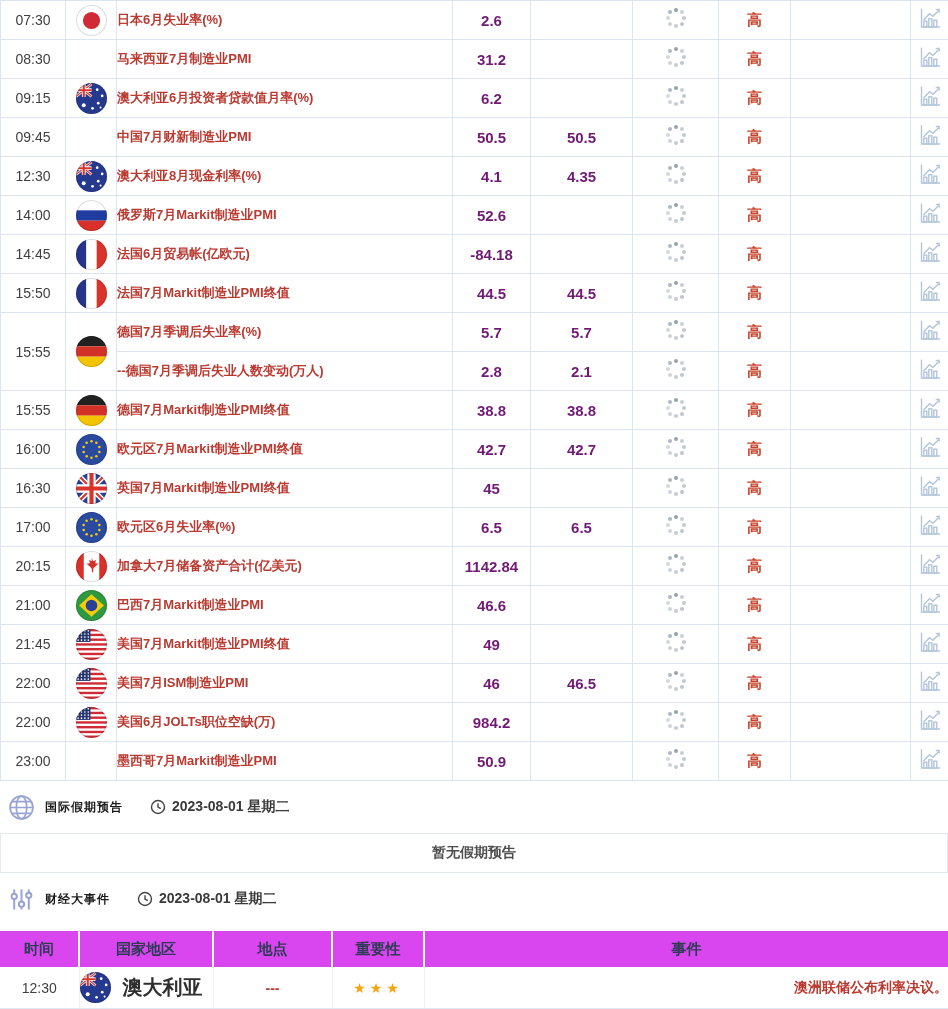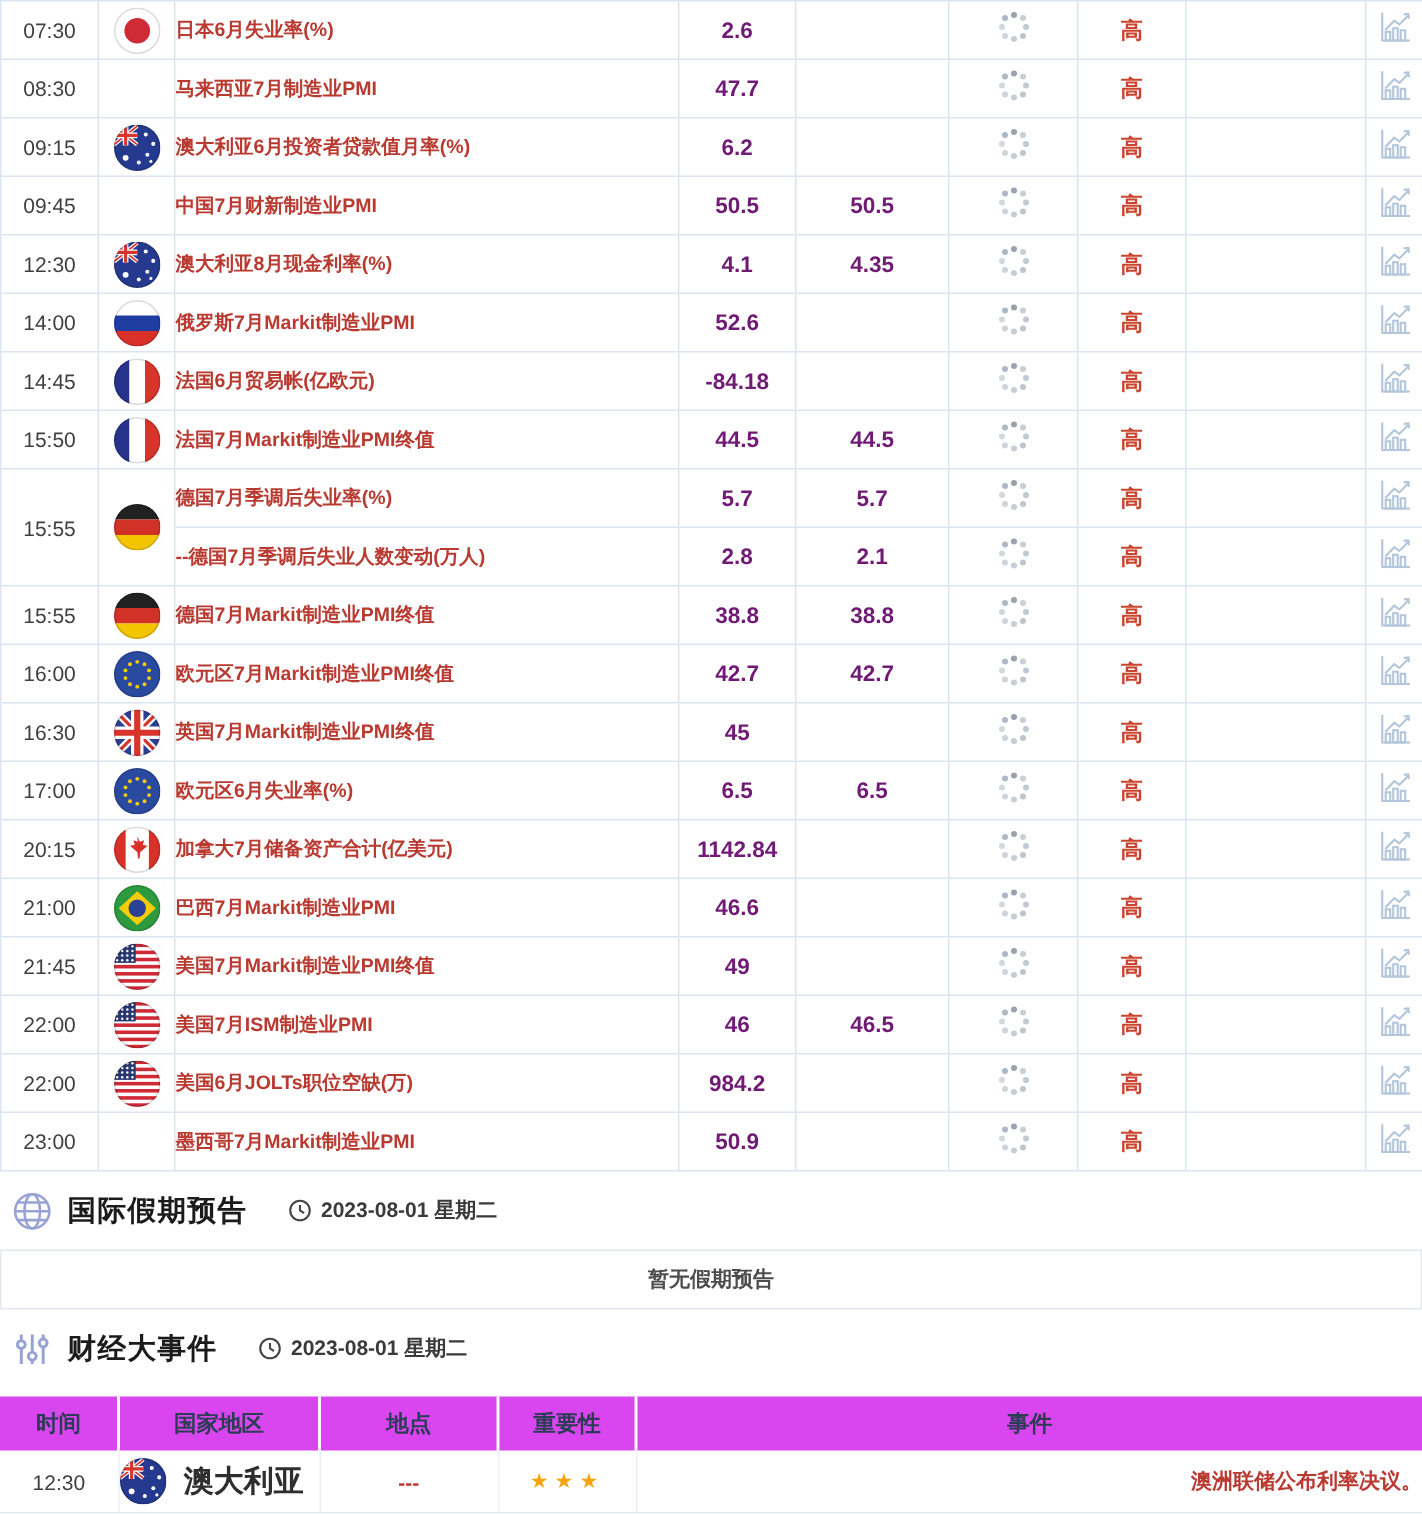--- a/index.html
+++ b/index.html
@@ -25,21 +25,21 @@
     box-shadow:0 -8px 0 #97a2ae, 6px -6px 0 #c7cfd8, 8px 0 0 #c1c9d3,
                6px 6px 0 #bdc6d0, 0 8px 0 #c5cdd6, -6px 6px 0 #cdd4dc,
                -8px 0 0 #d2d8df, -6px -6px 0 #aeb8c3;
     animation:spin 1.1s steps(8) infinite;
   }
   @keyframes spin{to{transform:rotate(360deg);}}
   .chart-btn{display:inline-block;width:24px;height:22px;cursor:pointer;}
   
   .section-header{display:flex;align-items:center;height:30px;margin:11px 0 0 8px;}
   .sec-icon{display:inline-flex;width:27px;height:27px;align-items:center;justify-content:center;}
-  .sec-title{font-size:19px;font-weight:bold;color:#1b1b1b;margin-left:10px;letter-spacing:1px;}
+  .sec-title{font-size:12px;font-weight:bold;color:#1b1b1b;margin-left:10px;letter-spacing:1px;}
   .sec-date{display:inline-flex;align-items:center;margin-left:27px;font-size:14px;font-weight:bold;color:#3a3a3a;text-align:center;}
   .clock-ic{display:inline-flex;margin-right:6px;}
   
   .holiday-box{margin-top:11px;height:38px;border:1px solid #e4e9f1;
     display:flex;align-items:center;justify-content:center;font-size:14px;color:#4d4d4d;font-weight:bold;}
   
   table.evt{width:948px;border-collapse:collapse;table-layout:fixed;margin-top:17px;}
   table.evt th{background:#d946ef;height:36px;padding:0;font-size:15px;font-weight:bold;color:#2d3c55;border-right:2px solid #fdfdfe;}
   table.evt th:last-child{border-right:none;}
   table.evt td{height:41px;padding:0;border-bottom:1px solid #dfe9f4;border-right:1px solid #eaf1f9;font-size:14px;vertical-align:middle;white-space:nowrap;}
@@ -95,21 +95,21 @@
                 <rect x="10.8" y="11.8" width="3" height="8.2"></rect>
                 <rect x="15.8" y="13.2" width="3" height="6.8"></rect>
                 <path d="M5.5 13L11.5 6.8l3.4 2.5L20.8 3.4"></path>
                 <path d="M17.8 2.6l3.2-.3.3 3.2"></path>
               </svg></span></td>
         </tr>
         <tr>
           <td class="c-time">08:30</td>
           <td class="c-flag"></td>
           <td class="c-event">马来西亚7月制造业PMI</td>
-          <td class="c-val">47.7</td>
+          <td class="c-val">31.2</td>
           <td class="c-val"></td>
           <td class="c-spin"><span class="spinner"></span></td>
           <td class="c-imp">高</td>
           <td class="c-extra"></td>
           <td class="c-chart"><span class="chart-btn"><svg width="24" height="22" viewBox="0 0 24 22" fill="none" stroke="#b3c6da" stroke-width="1.4">
                 <path d="M3.5 1.5V20H22"></path>
                 <rect x="5.8" y="14.2" width="3" height="5.8"></rect>
                 <rect x="10.8" y="11.8" width="3" height="8.2"></rect>
                 <rect x="15.8" y="13.2" width="3" height="6.8"></rect>
                 <path d="M5.5 13L11.5 6.8l3.4 2.5L20.8 3.4"></path>

